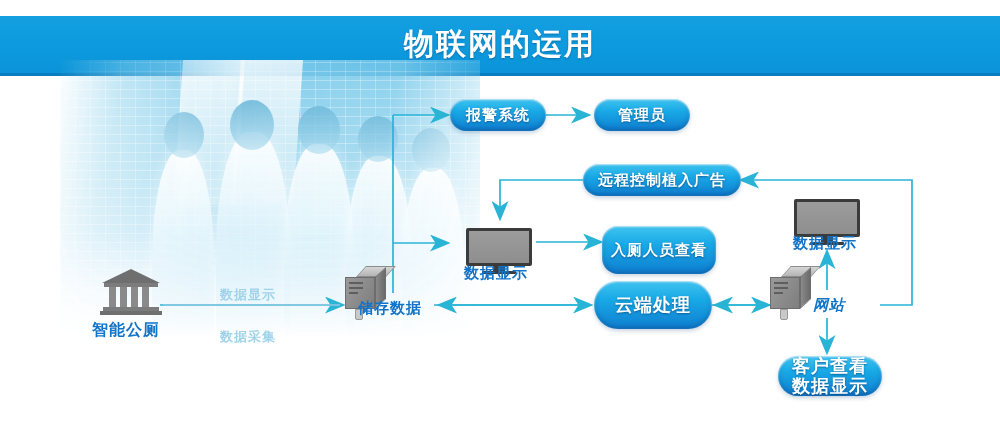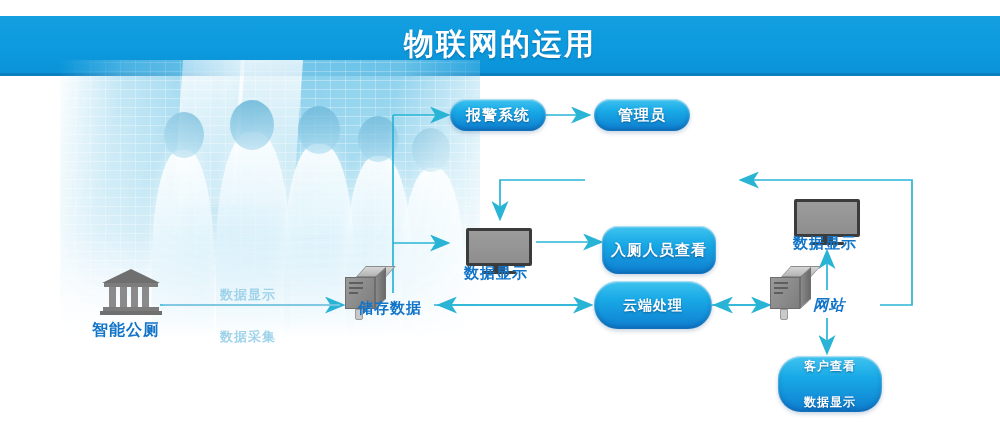--- a/index.html
+++ b/index.html
@@ -216,52 +216,55 @@
   <div class="devlabel" style="left:358px;top:299px;text-align:right;">储存数据</div>
 
   <div class="pill" style="left:594px;top:99px;width:96px;height:32px;border-radius:16px;font-size:15px;">
     <span>管理员</span>
   </div>
 
   <div class="pill" style="left:450px;top:99px;width:96px;height:32px;border-radius:16px;font-size:15px;">
     <span>报警系统</span>
   </div>
 
+  <div class="pill" style="left:583px;top:164px;width:158px;height:32px;border-radius:16px;font-size:15px;">
+    <span>远程控制植入广告</span>
+  </div>
 
   <div class="monitor" style="left:466px;top:228px;width:66px;height:38px;">
     <div class="mon-screen"></div>
     <div class="mon-neck" style="top:38px;"></div>
     <div class="mon-base" style="top:43px;"></div>
   </div>
   <div class="devlabel" style="left:464px;top:264px;">数据显示</div>
 
   <div class="pill" style="left:602px;top:226px;width:114px;height:48px;border-radius:16px;font-size:15px;">
     <span>入厕人员查看</span>
   </div>
 
   <div class="pill" style="left:594px;top:281px;width:118px;height:48px;border-radius:24px;font-size:17px;line-height:19px;">
-    <span class="l2" style="font-size:14px;">云端处理</span>
+    <span class="l2" style="font-size:18px;">云端处理</span>
   </div>
 
   <div class="server" style="left:770px;top:266px;width:41px;height:44px;">
     <div class="srv-front" style="left:0;top:11px;"></div>
     <div class="srv-top" style="left:11px;top:0;"></div>
     <div class="srv-side" style="left:30px;top:11px;"></div>
     <div class="srv-slot" style="left:4px;top:16px;width:14px;height:2px;"></div>
     <div class="srv-slot" style="left:4px;top:21px;width:14px;height:2px;"></div>
     <div class="srv-slot" style="left:4px;top:26px;width:9px;height:2px;"></div>
     <div class="srv-foot" style="left:10px;top:43px;"></div>
   </div>
   <div class="devlabel" style="left:813px;top:296px;font-style:italic;">网站</div>
 
   <div class="monitor" style="left:794px;top:199px;width:66px;height:38px;">
     <div class="mon-screen"></div>
     <div class="mon-neck" style="top:38px;"></div>
     <div class="mon-base" style="top:43px;"></div>
   </div>
   <div class="devlabel" style="left:793px;top:234px;">数据显示</div>
 
-  <div class="pill" style="left:778px;top:356px;width:104px;height:56px;border-radius:23px;font-size:12px;line-height:20px;justify-content:space-between;">
+  <div class="pill" style="left:778px;top:356px;width:104px;height:40px;border-radius:23px;font-size:18px;line-height:20px;justify-content:space-between;">
     <span>客户查看</span>
     <span class="l2">数据显示</span>
   </div>
 
 </div>
 
 </body></html>

